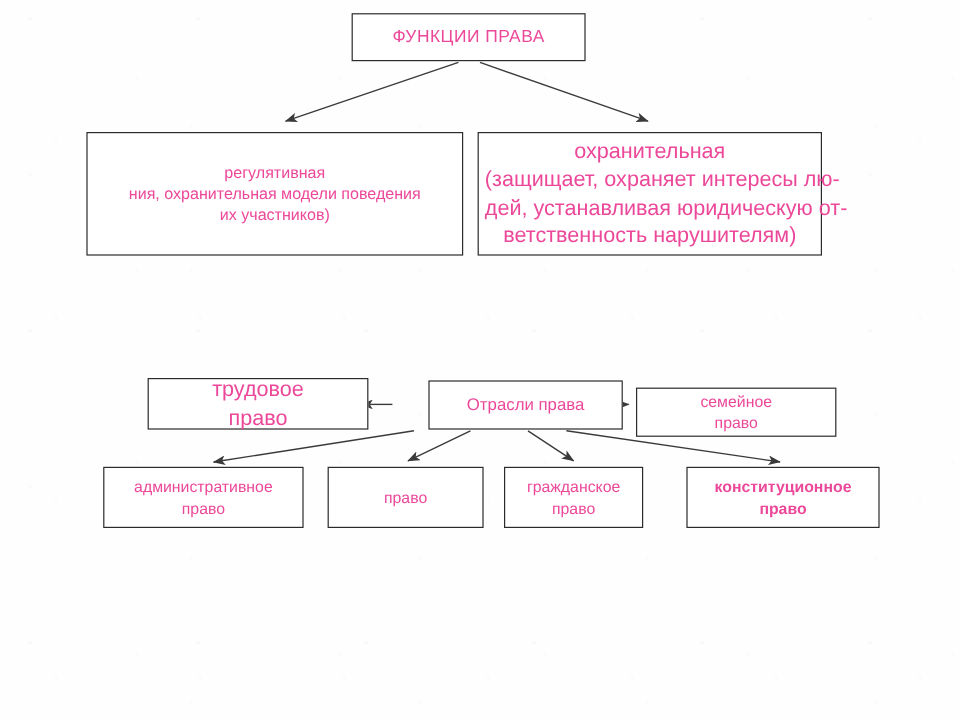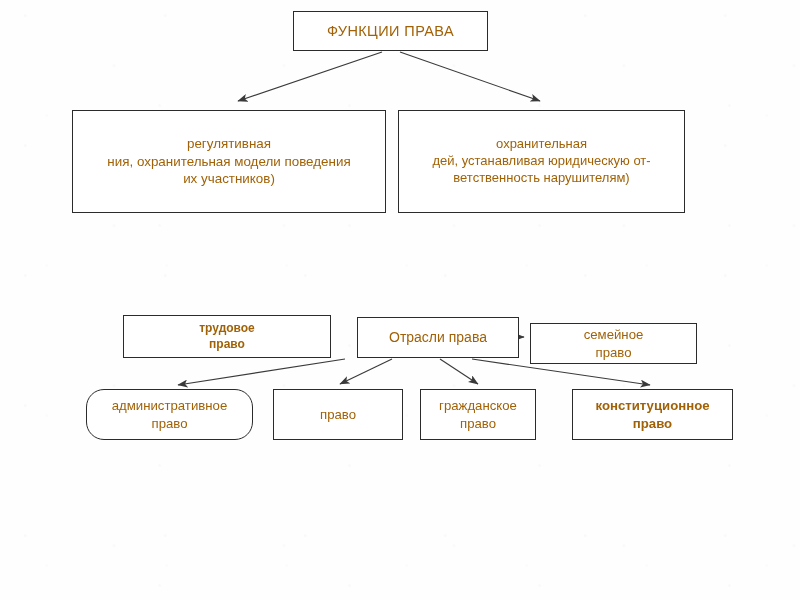--- a/index.html
+++ b/index.html
@@ -42,21 +42,21 @@
   .node {
     position: absolute;
     box-sizing: border-box;
     border: 1px solid #2b2b2b;
     background: #ffffff;
     display: flex;
     align-items: center;
     justify-content: center;
     text-align: center;
     line-height: 1.30;
-    color: #a16207;
+    color: #ec4899;
     padding: 2px 5px;
   }
   .node .lines {
     display: block;
     width: 100%;
   }
   .node .ln {
     display: block;
     white-space: pre;
   }
@@ -67,40 +67,38 @@
     letter-spacing: 0.4px;
     font-weight: 400;
   }
   #node-regulative {
     left: 72px; top: 110px; width: 314px; height: 103px;
     font-size: 13.4px;
     text-align: center;
   }
   #node-protective {
     left: 398px; top: 110px; width: 287px; height: 103px;
-    font-size: 13px;
+    font-size: 18px;
   }
   #node-branches {
     left: 329px; top: 317px; width: 162px; height: 41px;
     font-size: 14px;
     margin-left: 28px;
   }
   #node-labor {
-    left: 123px; top: 315px; width: 208px; height: 43px;
-    font-size: 12px;
-    font-weight: bold;
+    left: 123px; top: 315px; width: 184px; height: 43px;
+    font-size: 18px;
   }
   #node-family {
     left: 530px; top: 323px; width: 167px; height: 41px;
     font-size: 13.2px;
   }
   #node-administrative {
     left: 86px; top: 389px; width: 167px; height: 51px;
     font-size: 13.2px;
-    border-radius: 18px;
   }
   #node-criminal {
     left: 273px; top: 389px; width: 130px; height: 51px;
     font-size: 13.2px;
   }
   #node-civil {
     left: 420px; top: 389px; width: 116px; height: 51px;
     font-size: 13.2px;
   }
   #node-constitutional {
@@ -146,20 +144,21 @@
     <span class="lines">
       <span class="ln">регулятивная</span>
       <span class="ln">ния, охранительная модели поведения</span>
       <span class="ln">их участников)</span>
     </span>
   </div>
 
   <div class="node" id="node-protective">
     <span class="lines">
       <span class="ln">охранительная</span>
+      <span class="ln">(защищает, охраняет интересы лю-</span>
       <span class="ln">дей, устанавливая юридическую от-</span>
       <span class="ln">ветственность нарушителям)</span>
     </span>
   </div>
 
   <div class="node" id="node-branches">
     <span class="lines">
       <span class="ln">Отрасли права</span>
     </span>
   </div>

